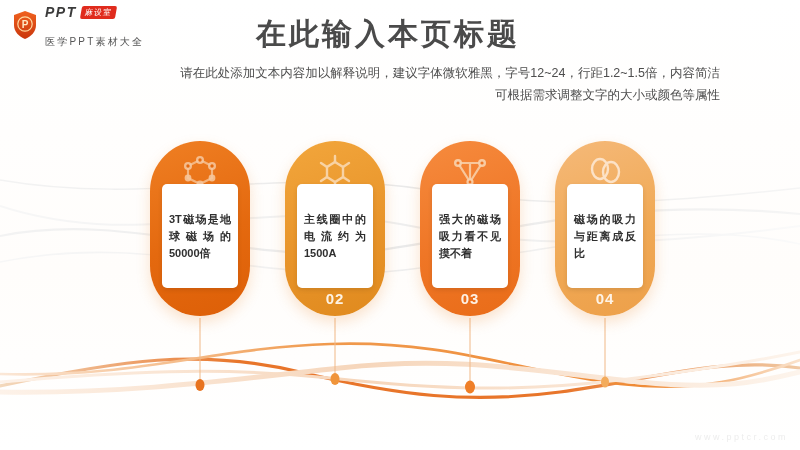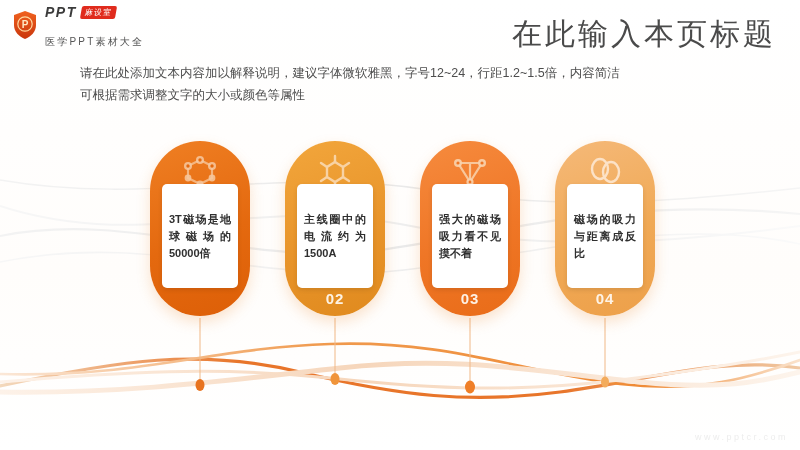--- a/index.html
+++ b/index.html
@@ -18,23 +18,23 @@
   .shield{position:relative;width:26px;height:30px;margin-right:7px;}
   .shield svg{display:block;}
   .logo-text{display:flex;flex-direction:column;justify-content:center;}
   .logo-row1{display:flex;align-items:center;height:17px;}
   .logo-ppt{font-size:14px;font-weight:bold;font-style:italic;color:#3b3b3b;letter-spacing:1.5px;line-height:17px;}
   .logo-badge{margin-left:4px;background:#e02b1d;color:#fff;font-size:8px;line-height:11px;
     padding:1px 4px;border-radius:2px;letter-spacing:1px;transform:skewX(-10deg);}
   .logo-sub{font-size:10px;color:#555;letter-spacing:2.2px;line-height:11px;margin-top:15px;}
 
   
-  .title{position:absolute;top:14px;left:0;width:776px;text-align:right;
-    font-size:30px;font-weight:normal;color:#4a4a4a;letter-spacing:3px;}
-  .subtitle{position:absolute;top:62px;left:0;width:800px;text-align:left;
+  .title{position:absolute;top:14px;left:0;width:776px;text-align:center;
+    font-size:30px;font-weight:bold;color:#4a4a4a;letter-spacing:3px;}
+  .subtitle{position:absolute;top:62px;left:0;width:800px;text-align:right;
     font-size:12.5px;color:#4d4d4d;line-height:22px;}
   .subtitle div{width:640px;margin:0 auto;}
 
   
   .cards{position:absolute;top:141px;left:0;width:800px;height:180px;font-weight:bold;}
   .card{position:absolute;top:0;width:100px;height:175px;border-radius:50px;
     box-shadow:0 6px 14px rgba(230,130,40,0.22);}
   .card .icon{position:absolute;top:8px;left:0;width:100px;height:44px;
     display:flex;align-items:center;justify-content:center;}
   .card .panel{position:absolute;left:12px;top:43px;width:76px;height:104px;background:#fff;

